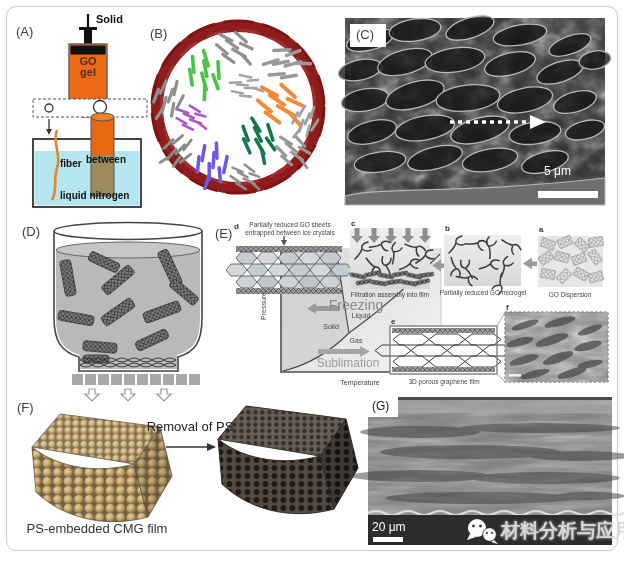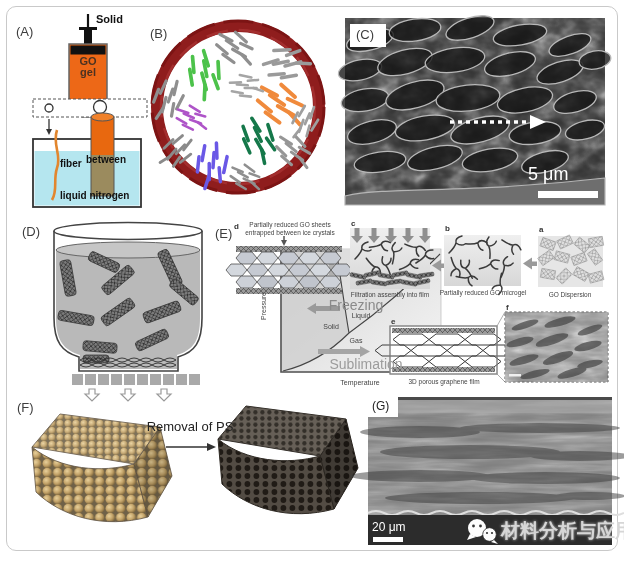--- a/index.html
+++ b/index.html
@@ -455,21 +455,21 @@
 <span class="abs plabel" style="left:16px;top:24px">(A)</span>
 <span class="abs" style="left:96px;top:13px;font-size:11px;font-weight:bold;color:#111">Solid</span>
 <span class="abs" style="left:88px;top:56px;width:26px;font-size:11px;font-weight:bold;color:#4a3222;white-space:normal;line-height:10.5px;transform:translateX(-50%);text-align:center">GO gel</span>
 <span class="abs bold10" style="left:60px;top:158px">fiber</span>
 <span class="abs bold10" style="left:86px;top:154px">between</span>
 <span class="abs bold10" style="left:60px;top:190px">liquid nitrogen</span>
 
 <span class="abs plabel" style="left:150px;top:26px">(B)</span>
 
 <span class="abs plabel" style="left:356px;top:27px">(C)</span>
-<span class="abs white" style="left:528px;top:164px;font-size:18px">5 μm</span>
+<span class="abs white" style="left:544px;top:164px;font-size:12px">5 μm</span>
 
 <span class="abs plabel" style="left:22px;top:224px">(D)</span>
 
 <span class="abs plabel" style="left:215px;top:226px">(E)</span>
 <span class="abs letter" style="left:234px;top:222px">d</span>
 <span class="abs cap" style="left:290px;top:221px">Partially reduced GO sheets</span>
 <span class="abs cap" style="left:290px;top:229px">entrapped between ice crystals</span>
 <span class="abs letter" style="left:351px;top:219px">c</span>
 <span class="abs cap" style="left:390px;top:291px">Filtration assembly into film</span>
 <span class="abs letter" style="left:445px;top:224px">b</span>
@@ -478,21 +478,22 @@
 <span class="abs cap" style="left:570px;top:291px">GO Dispersion</span>
 <span class="abs letter" style="left:391px;top:317px">e</span>
 <span class="abs cap" style="left:444px;top:378px">3D porous graphene film</span>
 <span class="abs letter" style="left:506px;top:303px">f</span>
 <span class="abs phl" style="left:263px;top:306px;transform:translate(-50%,-50%) rotate(-90deg)">Pressure</span>
 <span class="abs phl" style="left:360px;top:379px">Temperature</span>
 <span class="abs phl" style="left:356px;top:297px;font-size:14px;color:#8a8a8a">Freezing</span>
 <span class="abs phl" style="left:361px;top:312px">Liquid</span>
 <span class="abs phl" style="left:331px;top:323px">Solid</span>
 <span class="abs phl" style="left:356px;top:337px">Gas</span>
-<span class="abs phl" style="left:366px;top:356px;font-size:14px;color:#9c9c9c">Sublimation</span>
+<span class="abs phl" style="left:348px;top:356px;font-size:12px;color:#9c9c9c">Sublimation</span>
 
 <span class="abs plabel" style="left:17px;top:400px">(F)</span>
 <span class="abs" style="left:190px;top:419px;font-size:13px;color:#222;transform:translateX(-50%)">Removal of PS</span>
+<span class="abs cap2" style="left:97px;top:521px">PS-embedded CMG film</span>
 
 <span class="abs" style="left:372px;top:399px;font-size:12px;color:#222">(G)</span>
 <span class="abs white" style="left:372px;top:520px;font-size:12px">20 μm</span>
 <span class="abs" style="left:501px;top:518px;font-size:19px;font-weight:bold;color:#d6d6d6;text-shadow:0 0 3px rgba(255,255,255,0.8);font-family:sans-serif">材料分析与应用</span>
 </div>
 
 </body></html>

